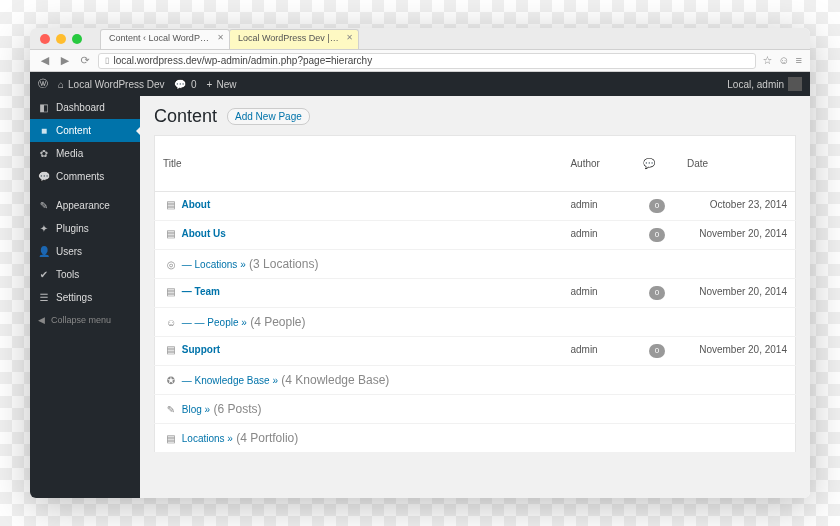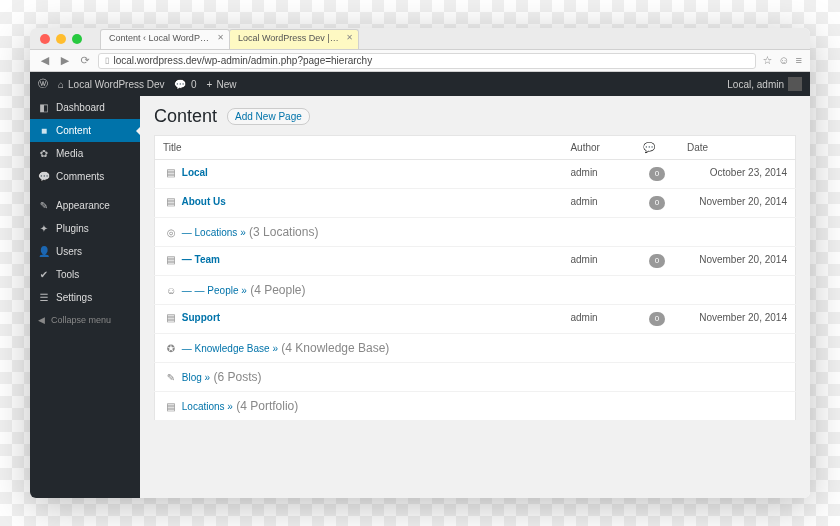--- a/index.html
+++ b/index.html
@@ -159,21 +159,21 @@
     width:100%;
     background:#fff;
     border:1px solid #e5e5e5;
     border-collapse:collapse;
     font-size:10px;
   }
   table.content thead th {
     text-align:left;
     font-weight:400;
     color:#555;
-    padding:6px 8px;
+    padding:22px 8px;
     border-bottom:1px solid #e5e5e5;
   }
   table.content td {
     padding:7px 8px;
     border-bottom:1px solid #f1f1f1;
     color:#555;
     vertical-align:top;
   }
   .ticon { color:#888; width:16px; display:inline-block; text-align:center;}
   .tlink { color:#0073aa; font-weight:600;}
@@ -312,21 +312,21 @@
               <th class="col-title">Title</th>
               <th class="col-author">Author</th>
               <th class="col-comments">
                 <span>💬</span>
               </th>
               <th class="col-date">Date</th>
             </tr>
           </thead>
           <tbody id="rows">
               <tr>
-                <td class="col-title"><span class="ticon">▤</span><span class="tlink"> Local</span></td>
+                <td class="col-title"><span class="ticon">▤</span><span class="tlink"> About</span></td>
                 <td class="col-author">admin</td>
                 <td class="col-comments"><span class="bubble">0</span></td>
                 <td class="col-date">October 23, 2014</td>
               </tr>
               <tr>
                 <td class="col-title"><span class="ticon">▤</span><span class="tlink"> About Us</span></td>
                 <td class="col-author">admin</td>
                 <td class="col-comments"><span class="bubble">0</span></td>
                 <td class="col-date">November 20, 2014</td>
               </tr>

